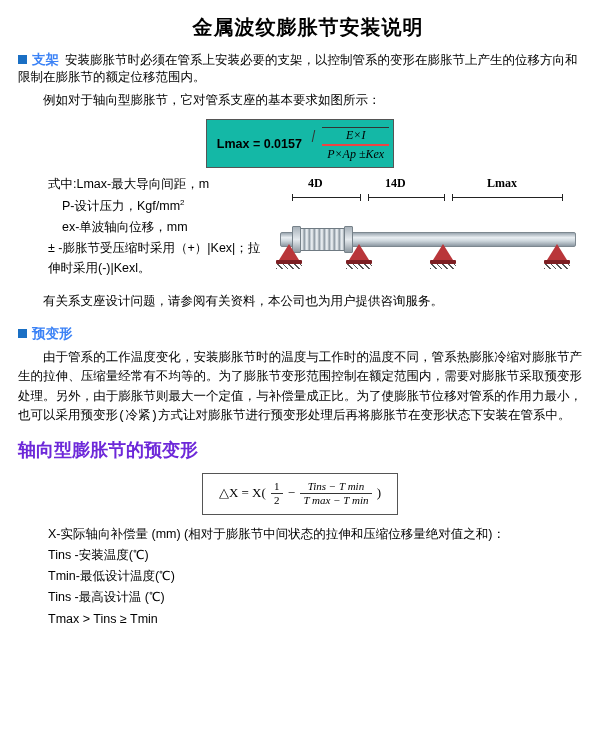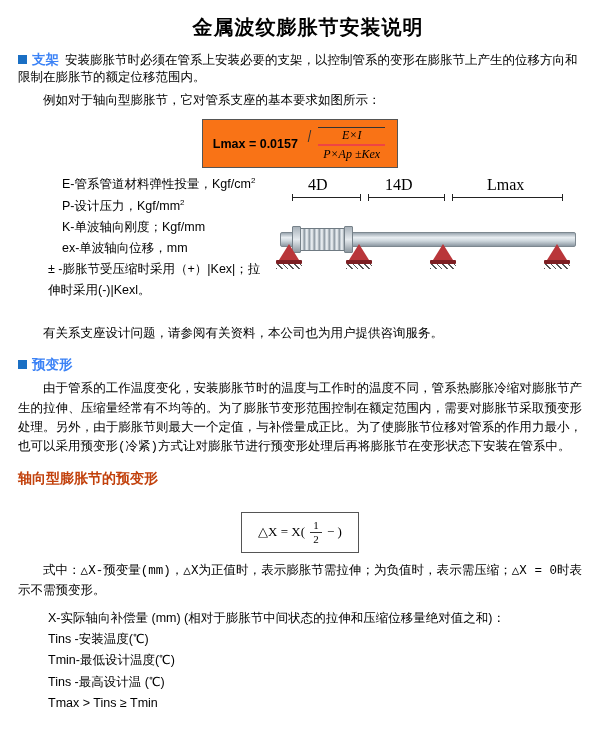--- a/index.html
+++ b/index.html
@@ -77,24 +77,24 @@
     font-size: 8px;
     vertical-align: super;
   }
   .formula-box {
     text-align: center;
     margin: 8px 0 6px 0;
   }
   .formula-inner {
     display: inline-block;
     border: 1px solid #555;
-    padding: 5px 12px 5px 10px;
+    padding: 5px 4px 5px 10px;
     font-family: "Liberation Serif", serif;
     font-size: 13px;
-    background: #f97316;
+    background: #14b8a6;
   }
   .fx-label {
     font-weight: bold;
     font-size: 12.5px;
     vertical-align: middle;
     font-family: "Liberation Sans", sans-serif;
   }
   .radical {
     display: inline-block;
     vertical-align: middle;
@@ -136,22 +136,22 @@
   
   .diagram {
     position: relative;
     width: 310px;
     height: 110px;
     margin: 2px 0 6px auto;
   }
   .dim-labels {
     position: relative;
     height: 16px;
-    font-size: 16px;
-    font-weight: normal;
+    font-size: 12px;
+    font-weight: bold;
     font-family: "Liberation Serif", serif;
   }
   .dim-labels span {
     position: absolute;
     top: 0;
   }
   .dim-rule {
     position: absolute;
     left: 6px;
     right: 6px;
@@ -246,24 +246,24 @@
   }
   .eq-box {
     display: inline-block;
     border: 1px solid #555;
     padding: 6px 16px;
     font-family: "Liberation Serif", serif;
     font-size: 13px;
     background: #fff;
   }
   .sub-head {
-    color: #c2410c;
-    font-size: 14px;
+    color: #6d28d9;
+    font-size: 18px;
     font-weight: bold;
-    margin: 12px 0 24px 0;
+    margin: 12px 0 11px 0;
   }
   .small-frac {
     display: inline-block;
     vertical-align: middle;
     text-align: center;
     font-size: 11px;
     line-height: 1.2;
     margin: 0 2px;
   }
   .small-frac .n {
@@ -301,23 +301,22 @@
           <span class="frac">
             <span class="num italic">E×I</span>
             <span class="den italic">P×Ap ±Kex</span>
           </span>
         </span>
       </span>
     </div>
 
     <div style="display:flex; align-items:flex-start; gap:4px;">
       <div style="flex:0 0 250px;">
-        <div class="list-line">E-管系管道材料弹性投量，Kgf/cm<sup>2</sup></div>
+        <div class="list-line tight">式中:Lmax-最大导向间距，m</div>
         <div class="list-line">P-设计压力，Kgf/mm<sup>2</sup></div>
-        <div class="list-line">K-单波轴向刚度；Kgf/mm</div>
         <div class="list-line">ex-单波轴向位移，mm</div>
         <div class="list-line tight">± -膨胀节受压缩时采用（+）|Kex|；拉伸时采用(-)|Kexl。</div>
       </div>
 
       <div style="flex:1;">
         <div class="diagram">
           <div class="dim-labels">
             <span style="left:36px;">4D</span>
             <span style="left:113px;">14D</span>
             <span style="left:215px;">Lmax</span>
@@ -356,43 +355,46 @@
             <div class="support" style="left:272px;">
               <div class="tri"></div>
               <div class="base"></div>
               <div class="hatch"></div>
             </div>
           </div>
         </div>
       </div>
     </div>
 
-    <p class="indent" style="margin-top:24px;">有关系支座设计问题，请参阅有关资料，本公司也为用户提供咨询服务。</p>
+    <p class="indent" style="margin-top:1px;">有关系支座设计问题，请参阅有关资料，本公司也为用户提供咨询服务。</p>
 
     <div class="sq-head" style="margin-top:12px;">
       <span class="sq"></span><span class="sq-text">预变形</span>
     </div>
 
     <p class="indent">由于管系的工作温度变化，安装膨胀节时的温度与工作时的温度不同，管系热膨胀冷缩对膨胀节产生的拉伸、压缩量经常有不均等的。为了膨胀节变形范围控制在额定范围内，需要对膨胀节采取预变形处理。另外，由于膨胀节则最大一个定值，与补偿量成正比。为了使膨胀节位移对管系的作用力最小，也可以采用预变形(冷紧)方式让对膨胀节进行预变形处理后再将膨胀节在变形状态下安装在管系中。</p>
 
     <div class="sub-head">轴向型膨胀节的预变形</div>
 
     <div class="eq-center">
       <span class="eq-box">
         <span>△X = X(</span>
         <span class="small-frac">
           <span class="n">1</span>
           <span class="d">2</span>
         </span>
         <span>−</span>
+        <span class="small-frac">
+          <span class="n italic">Tins − T min</span>
+          <span class="d italic">T max − T min</span>
+        </span>
         <span>)</span>
       </span>
     </div>
 
-    <p class="indent">式中：△X-预变量(mm)，△X为正值时，表示膨胀节需拉伸；为负值时，表示需压缩；△X = 0时表示不需预变形。</p>
     <div class="list-line tight" style="padding-left:30px;">X-实际轴向补偿量 (mm) (相对于膨胀节中间状态的拉伸和压缩位移量绝对值之和)：</div>
     <div class="list-line tight" style="padding-left:30px;">Tins -安装温度(℃)</div>
     <div class="list-line tight" style="padding-left:30px;">Tmin-最低设计温度(℃)</div>
     <div class="list-line tight" style="padding-left:30px;">Tins -最高设计温 (℃)</div>
     <div class="list-line tight" style="padding-left:30px;">Tmax &gt; Tins ≥ Tmin</div>
 
   </div>
 </div>
 
 </body></html>

